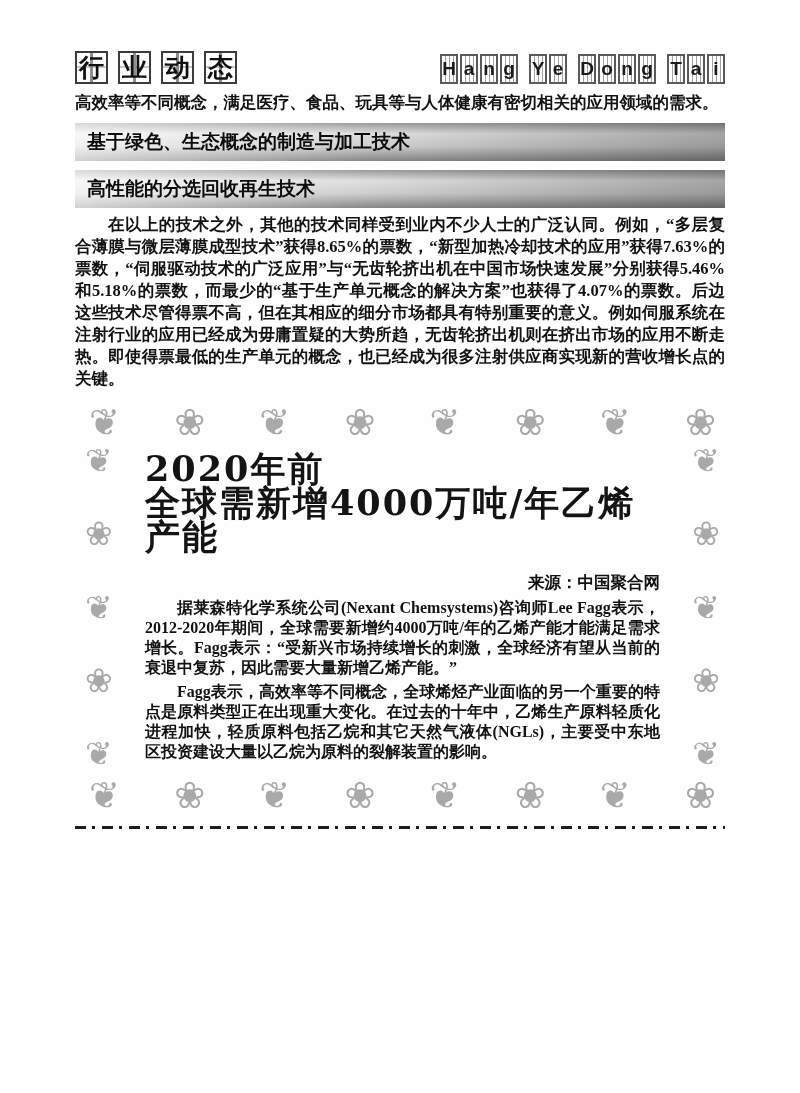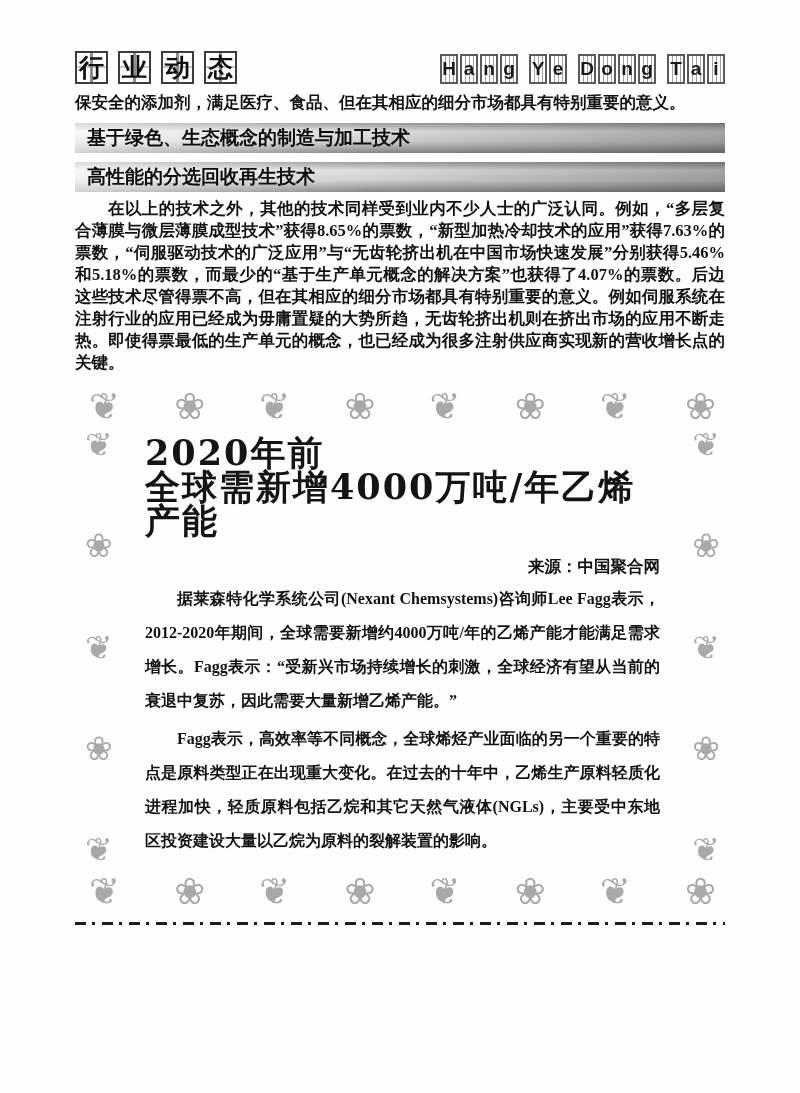--- a/index.html
+++ b/index.html
@@ -23,40 +23,40 @@
   .py-title .word{margin-left:9px;display:inline-flex;}
   .py-title .lbox{
     display:inline-flex;width:18px;height:30px;box-sizing:border-box;
     border:2px solid #5a5a5a;margin-left:2px;align-items:center;justify-content:center;
     font-family:"Liberation Sans","DejaVu Sans",sans-serif;font-weight:bold;font-size:19px;color:#1a1a1a;
     background-image:repeating-linear-gradient(to right,transparent 0 3px,#a2a2a2 3px 4px);
   }
   
   .intro{font-size:16.5px;font-weight:bold;line-height:22px;margin:8px 0 0;text-align:justify;}
   .bar{
-    margin-top:9px;height:30px;display:flex;align-items:center;padding-left:12px;box-sizing:border-box;
+    margin-top:9px;height:38px;display:flex;align-items:center;padding-left:12px;box-sizing:border-box;
     font-family:"Liberation Sans","DejaVu Sans",sans-serif;font-weight:bold;font-size:19px;color:#0c0c0c;
     background:
       linear-gradient(to right,rgba(255,255,255,.62),rgba(130,130,130,.12) 45%,rgba(30,30,30,.34)),
       linear-gradient(to bottom,#9e9e9e 0%,#ececec 28%,#d8d8d8 62%,#878787 100%);
   }
   .para{font-size:16.5px;font-weight:bold;line-height:22px;text-align:justify;text-indent:2em;margin:6px 0 0;}
   
   .feature{position:relative;margin:14px 0 0 10px;width:635px;box-sizing:border-box;padding:48px 60px 52px;}
   .orn{position:absolute;display:flex;justify-content:space-between;color:#a9a9a9;line-height:1;
        font-family:"DejaVu Sans",sans-serif;pointer-events:none;}
   .orn-top{top:0;left:4px;right:4px;height:44px;font-size:37px;align-items:flex-start;}
   .orn-bottom{bottom:0;left:4px;right:4px;height:46px;font-size:37px;align-items:flex-end;}
   .orn-left{top:40px;bottom:44px;left:0;width:44px;flex-direction:column;align-items:flex-start;font-size:33px;}
   .orn-right{top:40px;bottom:44px;right:0;width:44px;flex-direction:column;align-items:flex-end;font-size:33px;}
   .f-title{font-family:"DejaVu Serif",serif;font-weight:bold;font-size:35px;line-height:34px;
            letter-spacing:2px;color:#141414;}
   .f-source{font-family:"Liberation Sans","DejaVu Sans",sans-serif;font-weight:bold;font-size:16.5px;
             text-align:right;margin-top:18px;}
-  .feature .para{font-size:16px;line-height:34px;margin-top:4px;}
+  .feature .para{font-size:16px;line-height:20px;margin-top:4px;}
   
   .footer-rule{margin-top:12px;height:3px;
     background:repeating-linear-gradient(to right,#1d1d1d 0 11px,transparent 11px 17px,#1d1d1d 17px 20px,transparent 20px 27px);}
 </style>
 </head>
 <body>
 
 <div class="page">
 
   <div class="masthead">
@@ -79,21 +79,21 @@
           <span class="lbox">g</span>
         </span>
         <span class="word">
           <span class="lbox">T</span>
           <span class="lbox">a</span>
           <span class="lbox">i</span>
         </span>
       </div>
   </div>
 
-  <p class="intro">保安全的添加剂，满足医疗、食品、但在其相应的细分市场都具有特别重要的意义。</p>
+  <p class="intro">高效率等不同概念，满足医疗、食品、玩具等与人体健康有密切相关的应用领域的需求。</p>
 
   <div class="bar">
     <span>基于绿色、生态概念的制造与加工技术</span>
   </div>
 
   <div class="bar">
     <span>高性能的分选回收再生技术</span>
   </div>
   <p class="para">在以上的技术之外，其他的技术同样受到业内不少人士的广泛认同。例如，“多层复合薄膜与微层薄膜成型技术”获得8.65%的票数，“新型加热冷却技术的应用”获得7.63%的票数，“伺服驱动技术的广泛应用”与“无齿轮挤出机在中国市场快速发展”分别获得5.46%和5.18%的票数，而最少的“基于生产单元概念的解决方案”也获得了4.07%的票数。后边这些技术尽管得票不高，但在其相应的细分市场都具有特别重要的意义。例如伺服系统在注射行业的应用已经成为毋庸置疑的大势所趋，无齿轮挤出机则在挤出市场的应用不断走热。即使得票最低的生产单元的概念，也已经成为很多注射供应商实现新的营收增长点的关键。</p>
 

